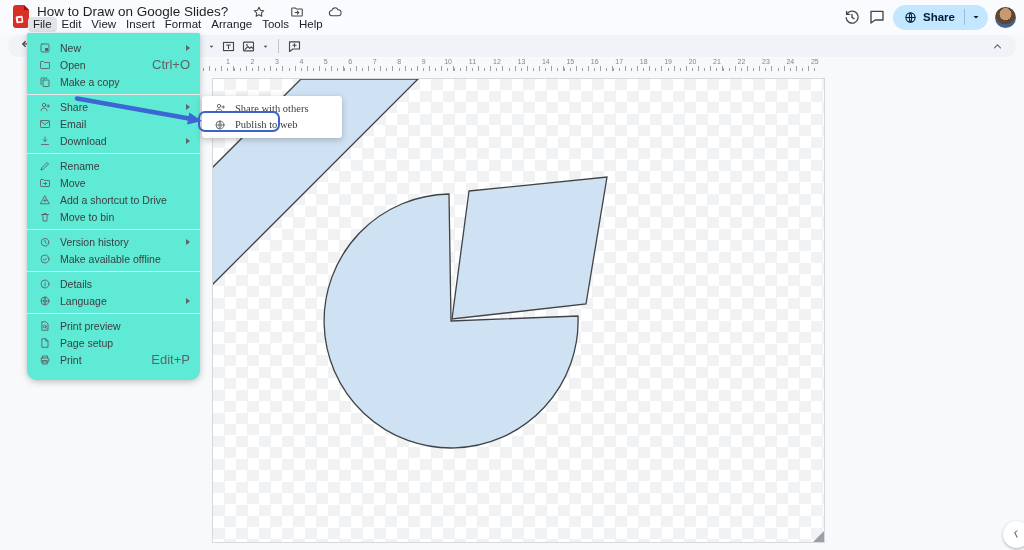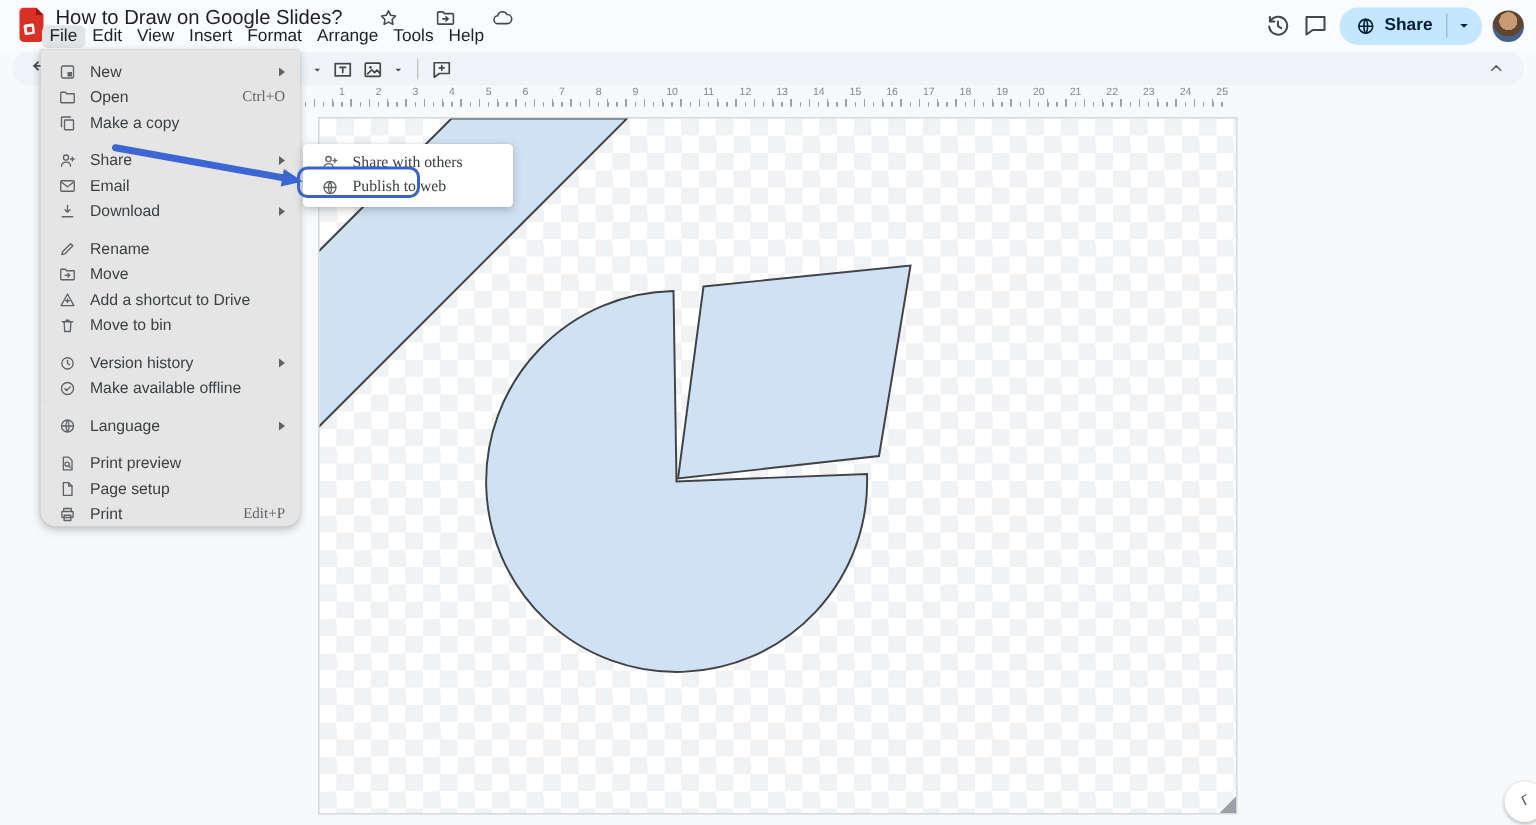--- a/index.html
+++ b/index.html
@@ -48,28 +48,28 @@
   .tickstrip.half{bottom:3px;height:5px;left:9.1px;
     background:repeating-linear-gradient(to right,#9aa0a6 0 1px,transparent 1px 12.224px);}
   
   .canvas{position:absolute;left:212px;top:78px;width:611px;height:463px;
     background:repeating-conic-gradient(#f1f2f4 0% 25%, #ffffff 0% 50%);
     background-size:23px 23px;border:1px solid #d5d8dc;z-index:0;}
   .canvas svg{position:absolute;left:0;top:0;}
   .resize-corner{position:absolute;right:0;bottom:0;width:0;height:0;
     border-left:11px solid transparent;border-bottom:11px solid #9aa0a6;}
   
-  .file-menu{position:absolute;left:27px;top:33px;width:173px;background:#e5e5e5;
+  .file-menu{position:absolute;left:27px;top:33px;width:173px;background:#5eead4;
     border-radius:2px 2px 10px 10px;box-shadow:0 2px 6px rgba(60,64,67,.3),0 0 1px rgba(60,64,67,.15);
-    padding:6px 0 0 0;z-index:5;}
+    padding:6px 0 12px 0;z-index:5;}
   .menu-row{height:17px;display:flex;align-items:center;padding:0 10px 0 12px;gap:9px;cursor:default;}
   .menu-row .micon{width:12px;height:12px;color:#5f6368;display:inline-flex;flex:none;}
   .menu-row .micon svg{width:12px;height:12px;}
   .menu-row .mlabel{flex:1;font-size:10.5px;color:#3c4043;white-space:nowrap;}
-  .menu-row .mshort{font-size:10px;color:#5f6368;font-family:Liberation Serif, serif;}
+  .menu-row .mshort{font-size:13px;color:#5f6368;}
   .menu-row .marrow{width:0;height:0;border-left:4px solid #5f6368;border-top:3.5px solid transparent;border-bottom:3.5px solid transparent;}
   .menu-sep{height:1px;background:#e7e7e7;margin:3.5px 0;}
   
   .submenu{position:absolute;left:202px;top:96px;width:140px;background:#fff;border-radius:3px;
     box-shadow:0 2px 6px rgba(60,64,67,.3),0 0 1px rgba(60,64,67,.15);padding:4px 0 5px 0;z-index:6;font-family:Liberation Serif, serif;}
   .submenu .menu-row{height:16.5px;}
   
   .annot-box{position:absolute;left:198px;top:111px;width:82px;height:21px;
     border:2.5px solid #3b63c9;border-radius:7px;z-index:8;box-sizing:border-box;pointer-events:none;}
   .annot-arrow{position:absolute;left:0;top:0;z-index:9;pointer-events:none;}
@@ -347,20 +347,30 @@
           <path d="M8.5 12.2l2.4 2.4 4.6-4.8"></path>
         </svg>
       </span>
       <span class="mlabel">Make available offline</span>
     </div>
     <div class="menu-sep"></div>
     <div class="menu-row">
       <span class="micon">
         <svg viewBox="0 0 24 24" fill="none" stroke="currentColor" stroke-width="1.8" stroke-linecap="round" stroke-linejoin="round">
           <circle cx="12" cy="12" r="8"></circle>
+          <path d="M12 11v5"></path>
+          <path d="M12 8.1v.2"></path>
+        </svg>
+      </span>
+      <span class="mlabel">Details</span>
+    </div>
+    <div class="menu-row">
+      <span class="micon">
+        <svg viewBox="0 0 24 24" fill="none" stroke="currentColor" stroke-width="1.8" stroke-linecap="round" stroke-linejoin="round">
+          <circle cx="12" cy="12" r="8"></circle>
           <path d="M4.5 12h15M12 4.5c2.8 2.6 2.8 12.4 0 15-2.8-2.6-2.8-12.4 0-15z"></path>
         </svg>
       </span>
       <span class="mlabel">Language</span>
       <span class="marrow"></span>
     </div>
     <div class="menu-sep"></div>
     <div class="menu-row">
       <span class="micon">
         <svg viewBox="0 0 24 24" fill="none" stroke="currentColor" stroke-width="1.8" stroke-linecap="round" stroke-linejoin="round">

